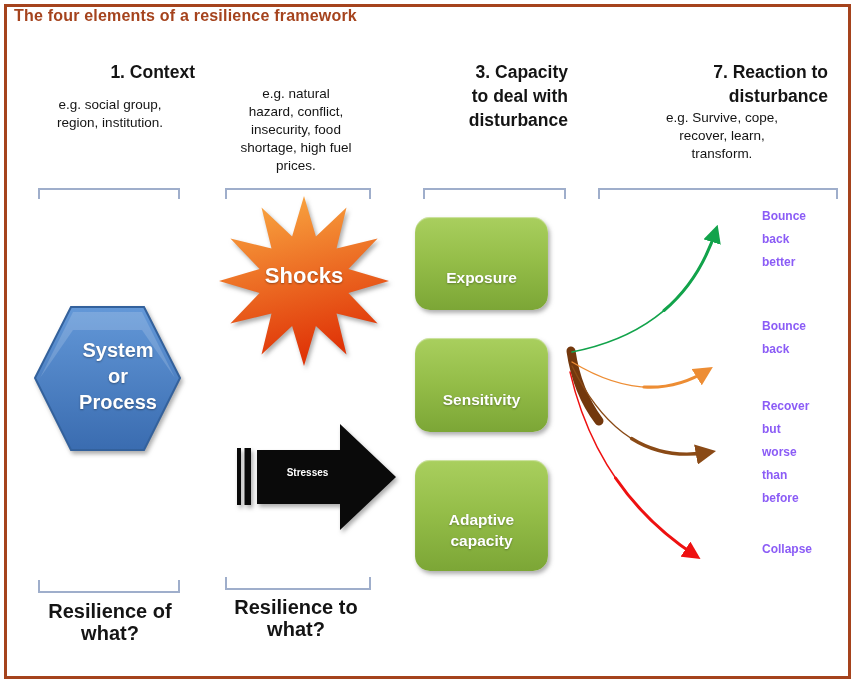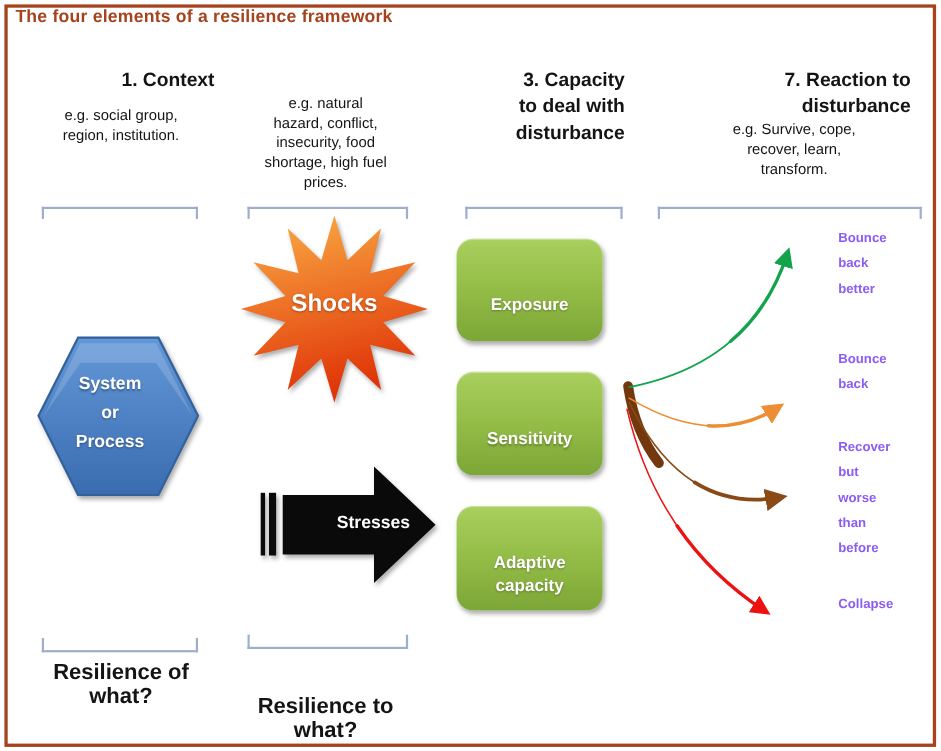--- a/index.html
+++ b/index.html
@@ -24,37 +24,37 @@
   .brk-top{position:absolute;top:188px;height:11px;border:2px solid #9FAECB;border-bottom:none;}
   .brk-bot{position:absolute;height:13px;border:2px solid #9FAECB;border-top:none;}
   .footer-q{
     position:absolute;text-align:center;font-weight:bold;font-size:20px;
     line-height:22px;color:#141414;white-space:pre-line;
   }
   .shape-label{
     position:absolute;text-align:center;font-weight:bold;color:#fff;white-space:pre-line;
     text-shadow:0 1px 2px rgba(0,0,0,.35);
   }
-  .hex-label{left:22px;top:337px;width:156px;font-size:16px;line-height:26px;}
+  .hex-label{left:40px;top:337px;width:156px;font-size:20px;line-height:26px;}
   .shock-label{left:214px;top:263px;width:180px;font-size:22px;}
-  .stress-label{left:268px;top:467px;width:110px;font-size:16px;padding-left:33px;}
+  .stress-label{left:236px;top:467px;width:110px;font-size:10px;padding-left:33px;}
   .svg-shadow{filter:drop-shadow(2px 3px 2px rgba(90,90,90,.5));}
   .gbox{
     position:absolute;left:415px;width:133px;border-radius:15px;
     background:linear-gradient(180deg,#A9CF5E 0%,#94BD48 48%,#7CA636 100%);
     box-shadow:2px 3px 4px rgba(110,110,110,.55), inset 0 1px 1px rgba(255,255,255,.45);
     display:flex;align-items:center;justify-content:center;
   }
   .gbox span{
     font-weight:bold;font-size:15.5px;line-height:21px;color:#fff;text-align:center;
     white-space:pre-line;text-shadow:0 1px 2px rgba(0,0,0,.3);margin-top:28px;
   }
   .gbox1{top:217px;height:93px;}
   .gbox2{top:338px;height:94px;}
-  .gbox3{top:460px;height:95px;}
+  .gbox3{top:460px;height:111px;}
   .outcome{
     position:absolute;left:762px;width:92px;font-weight:bold;font-size:12px;
     line-height:23px;color:#8b5cf6;white-space:pre-line;
   }
   .o1{top:205px;} .o2{top:315px;} .o3{top:395px;} .o4{top:538px;}
   svg{position:absolute;overflow:visible;}
 </style>
 </head>
 <body>
 
@@ -86,21 +86,21 @@
   <div class="brk-top" style="left:38px;width:142px;"></div>
   <div class="brk-top" style="left:225px;width:146px;"></div>
   <div class="brk-top" style="left:423px;width:143px;"></div>
   <div class="brk-top" style="left:598px;width:240px;"></div>
 
   <div class="brk-bot" style="left:38px;width:142px;top:580px;"></div>
   <div class="brk-bot" style="left:225px;width:146px;top:577px;"></div>
 
   <div class="footer-q" style="left:25px;top:600px;width:170px;">Resilience of
 what?</div>
-  <div class="footer-q" style="left:212px;top:631px;width:168px;">Resilience to
+  <div class="footer-q" style="left:212px;top:596px;width:168px;">Resilience to
 what?</div>
 
   <svg class="svg-shadow" style="left:30px;top:300px;" width="156" height="158" viewBox="0 0 156 158">
     <defs>
       <linearGradient id="hexGrad" x1="0" y1="0" x2="0" y2="1">
         <stop offset="0" stop-color="#6398D8"></stop>
         <stop offset="1" stop-color="#3A6CB0"></stop>
       </linearGradient>
     </defs>
     <polygon points="5,78 41,7 114,7 150,78 114,150 41,150" fill="url(#hexGrad)" stroke-width="2" stroke="#33619C"></polygon>

